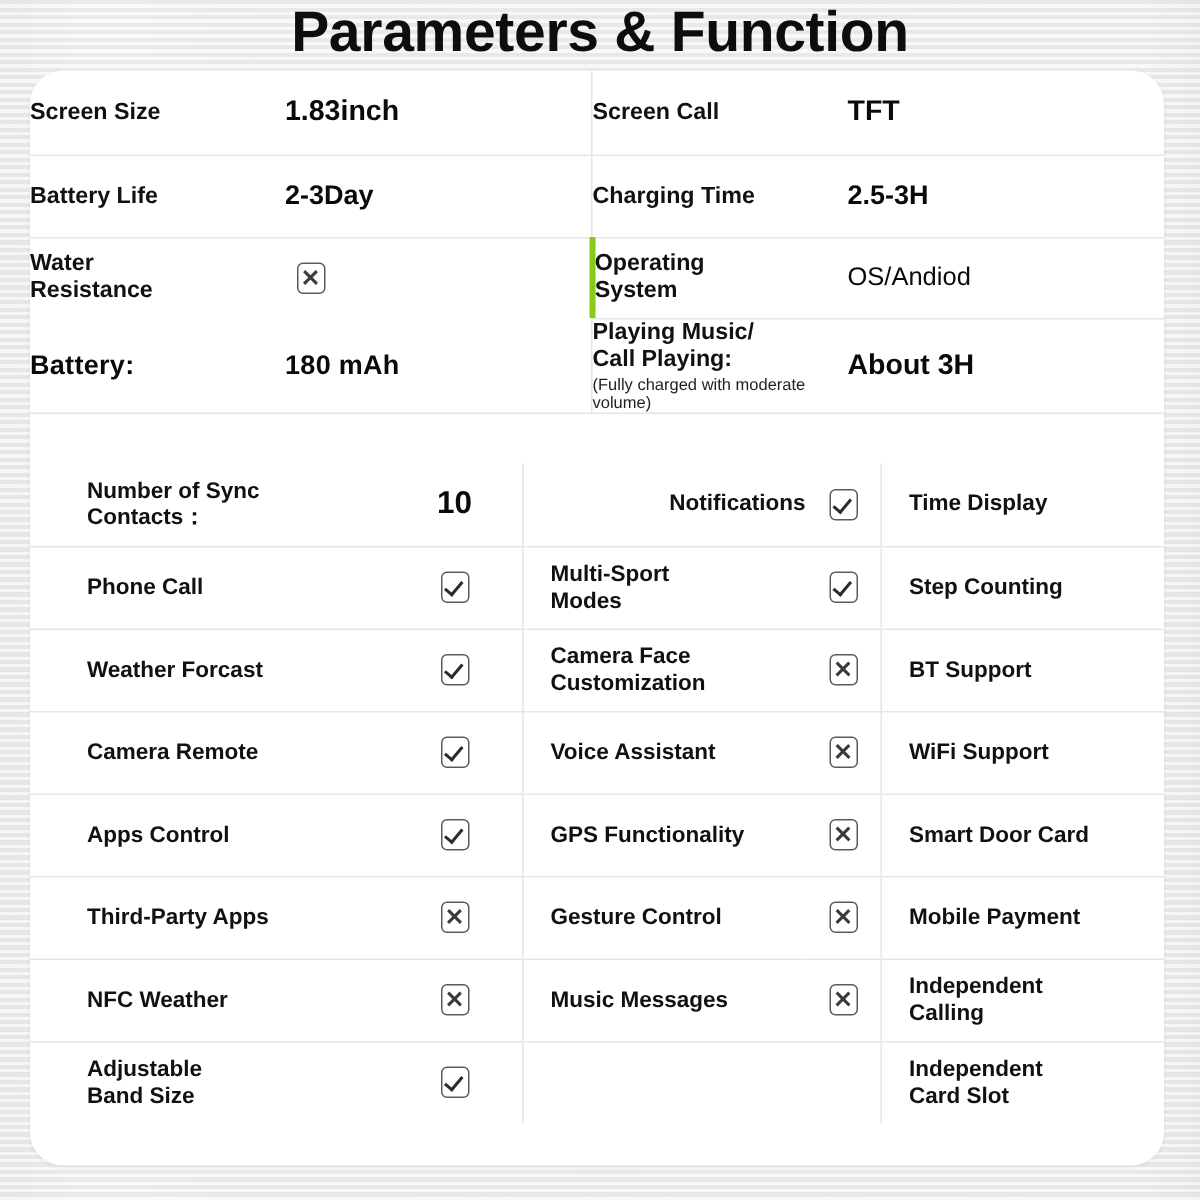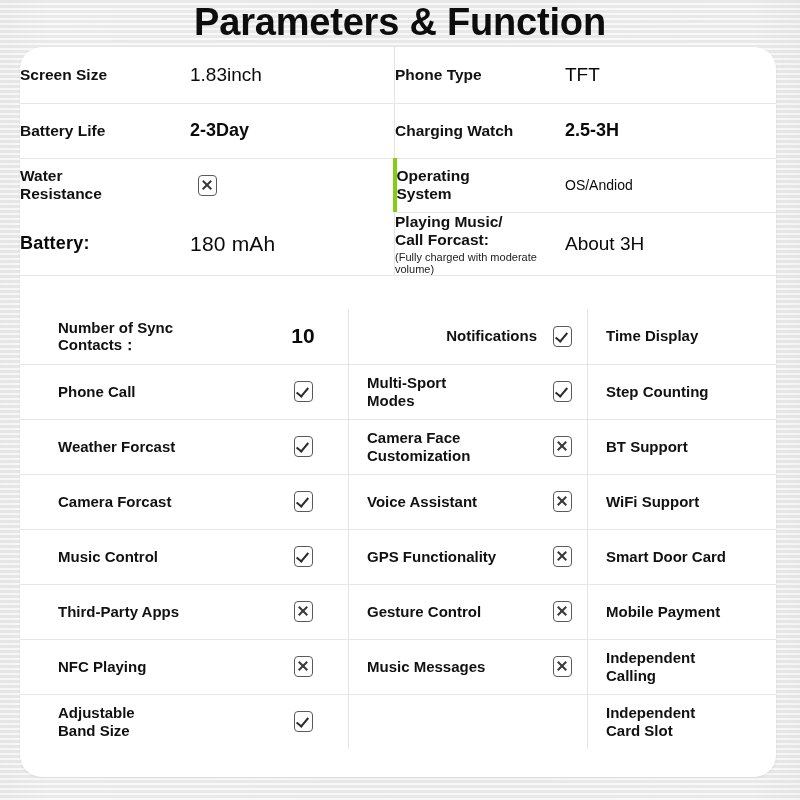--- a/index.html
+++ b/index.html
@@ -68,25 +68,25 @@
 
   .s1-label {
     font-size: 15.5px;
     font-weight: bold;
     color: #111;
     padding-left: 38px;
     line-height: 1.15;
   }
   .s1-value {
     font-size: 19px;
-    font-weight: normal;
+    font-weight: bold;
     color: #0a0a0a;
     line-height: 1.15;
   }
-  .s1-value.small { font-size: 14px; font-weight: normal; }
+  .s1-value.small { font-size: 17px; font-weight: normal; }
   .s1-value.midbold { font-size: 18px; font-weight: bold; }
   .s1-value.check { font-size: 0; }
 
   .row-h1 { height: 56px; }
   .row-h2 { height: 54px; }
 
   .s1-sub {
     display: block;
     font-size: 11px;
     font-weight: normal;
@@ -95,22 +95,22 @@
     line-height: 1.1;
   }
 
   .battery-label {
     font-size: 18px;
     font-weight: bold;
     padding-left: 38px;
     letter-spacing: 0.2px;
   }
   .battery-value {
-    font-size: 21px;
-    font-weight: normal;
+    font-size: 18px;
+    font-weight: bold;
     letter-spacing: 0.2px;
   }
 
   
   .sec2 { position: absolute; left: 0; top: 262px; width: 756px; }
 
   .f-label {
     font-size: 15px;
     font-weight: bold;
     color: #111;
@@ -170,32 +170,32 @@
 
 <div class="page-title">Parameters &amp; Function</div>
 
 <div class="spec-card">
 
   <table class="tbl sec1">
     <tbody>
         <tr class="row-h1">
       <td class="s1-label" style="width:170px">Screen Size</td>
       <td class="s1-value hline-none" style="width:204px">1.83inch</td>
-      <td class="s1-label vline-none" style="width:160px;border-left:1px solid #e4e4e4;">Phone Type</td>
+      <td class="s1-label vline-none" style="width:160px;border-left:1px solid #e4e4e4;">Screen Call</td>
       <td class="s1-value" style="width:222px;padding-left:10px">TFT</td>
     </tr>
     <tr style="height:0">
       <td colspan="2" class="hline" style="padding:0"></td>
       <td colspan="2" class="hline" style="padding:0"></td>
     </tr>
 
     <tr class="row-h2">
       <td class="s1-label">Battery Life</td>
       <td class="s1-value midbold">2-3Day</td>
-      <td class="s1-label" style="border-left:1px solid #e4e4e4;">Charging Watch</td>
+      <td class="s1-label" style="border-left:1px solid #e4e4e4;">Charging Time</td>
       <td class="s1-value midbold" style="padding-left:10px">2.5-3H</td>
     </tr>
     <tr style="height:0">
       <td colspan="2" class="hline" style="padding:0"></td>
       <td colspan="2" class="hline" style="padding:0"></td>
     </tr>
 
     <tr class="row-h2">
       <td class="s1-label">
         <span>Water<br>Resistance</span>
@@ -211,21 +211,21 @@
     <tr style="height:0">
       <td colspan="2" style="padding:0"></td>
       <td colspan="2" class="hline" style="padding:0"></td>
     </tr>
 
     <tr style="height:56px">
       <td class="battery-label">Battery:</td>
       <td class="battery-value">180 mAh</td>
       <td class="s1-label" style="border-left:1px solid #e4e4e4;vertical-align:middle;">
         <span>Playing Music/</span><br>
-        <span>Call Forcast:</span>
+        <span>Call Playing:</span>
         <span class="s1-sub">(Fully charged with moderate volume)</span>
       </td>
       <td class="s1-value" style="padding-left:10px;font-size:19px">About 3H</td>
     </tr>
     <tr style="height:0">
       <td colspan="4" class="hline" style="padding:0"></td>
     </tr>
   </tbody>
     </table>
 
@@ -261,33 +261,33 @@
           <td class="f-label pad-b" style="width: 170px; border-left: 1px solid rgb(228, 228, 228);"><span>Camera Face</span><br><span>Customization</span></td>
           <td class="f-val" style="width: 50px;"><span class="mark cross"></span></td>
           <td class="f-label pad-c" style="width: 200px; border-left: 1px solid rgb(228, 228, 228);">BT Support</td>
         </tr>
         <tr style="height: 0px;">
           <td colspan="2" class="hline" style="padding: 0px;"></td>
           <td colspan="2" class="hline" style="padding: 0px;"></td>
           <td colspan="2" class="hline" style="padding: 0px;"></td>
         </tr>
         <tr class="frow">
-          <td class="f-label pad-a" style="width: 200px;">Camera Forcast</td>
+          <td class="f-label pad-a" style="width: 200px;">Camera Remote</td>
           <td class="f-val" style="width: 90px;"><span class="mark check"></span></td>
           <td class="f-label pad-b" style="width: 170px; border-left: 1px solid rgb(228, 228, 228);">Voice Assistant</td>
           <td class="f-val" style="width: 50px;"><span class="mark cross"></span></td>
           <td class="f-label pad-c" style="width: 200px; border-left: 1px solid rgb(228, 228, 228);">WiFi Support</td>
         </tr>
         <tr style="height: 0px;">
           <td colspan="2" class="hline" style="padding: 0px;"></td>
           <td colspan="2" class="hline" style="padding: 0px;"></td>
           <td colspan="2" class="hline" style="padding: 0px;"></td>
         </tr>
         <tr class="frow">
-          <td class="f-label pad-a" style="width: 200px;">Music Control</td>
+          <td class="f-label pad-a" style="width: 200px;">Apps Control</td>
           <td class="f-val" style="width: 90px;"><span class="mark check"></span></td>
           <td class="f-label pad-b" style="width: 170px; border-left: 1px solid rgb(228, 228, 228);">GPS Functionality</td>
           <td class="f-val" style="width: 50px;"><span class="mark cross"></span></td>
           <td class="f-label pad-c" style="width: 200px; border-left: 1px solid rgb(228, 228, 228);">Smart Door Card</td>
         </tr>
         <tr style="height: 0px;">
           <td colspan="2" class="hline" style="padding: 0px;"></td>
           <td colspan="2" class="hline" style="padding: 0px;"></td>
           <td colspan="2" class="hline" style="padding: 0px;"></td>
         </tr>
@@ -297,21 +297,21 @@
           <td class="f-label pad-b" style="width: 170px; border-left: 1px solid rgb(228, 228, 228);">Gesture Control</td>
           <td class="f-val" style="width: 50px;"><span class="mark cross"></span></td>
           <td class="f-label pad-c" style="width: 200px; border-left: 1px solid rgb(228, 228, 228);">Mobile Payment</td>
         </tr>
         <tr style="height: 0px;">
           <td colspan="2" class="hline" style="padding: 0px;"></td>
           <td colspan="2" class="hline" style="padding: 0px;"></td>
           <td colspan="2" class="hline" style="padding: 0px;"></td>
         </tr>
         <tr class="frow">
-          <td class="f-label pad-a" style="width: 200px;">NFC Playing</td>
+          <td class="f-label pad-a" style="width: 200px;">NFC Weather</td>
           <td class="f-val" style="width: 90px;"><span class="mark cross"></span></td>
           <td class="f-label pad-b" style="width: 170px; border-left: 1px solid rgb(228, 228, 228);">Music Messages</td>
           <td class="f-val" style="width: 50px;"><span class="mark cross"></span></td>
           <td class="f-label pad-c" style="width: 200px; border-left: 1px solid rgb(228, 228, 228);"><span>Independent</span><br><span>Calling</span></td>
         </tr>
         <tr style="height: 0px;">
           <td colspan="2" class="hline" style="padding: 0px;"></td>
           <td colspan="2" class="hline" style="padding: 0px;"></td>
           <td colspan="2" class="hline" style="padding: 0px;"></td>
         </tr>

